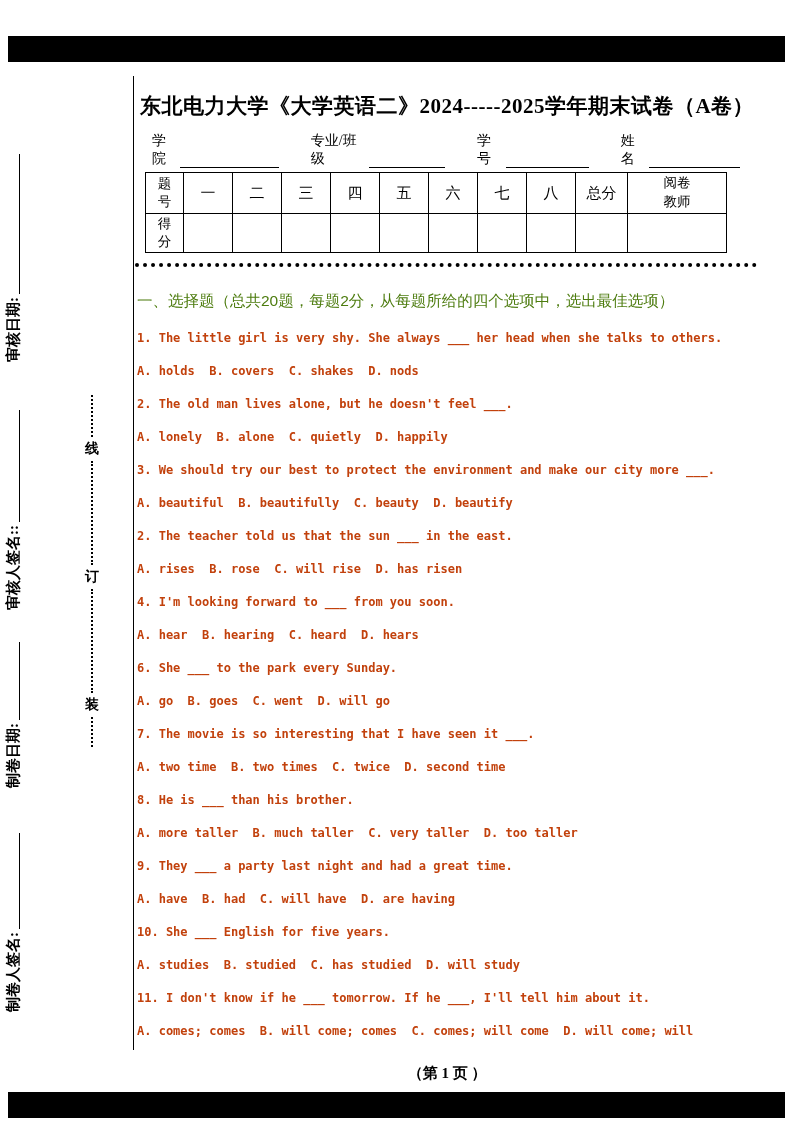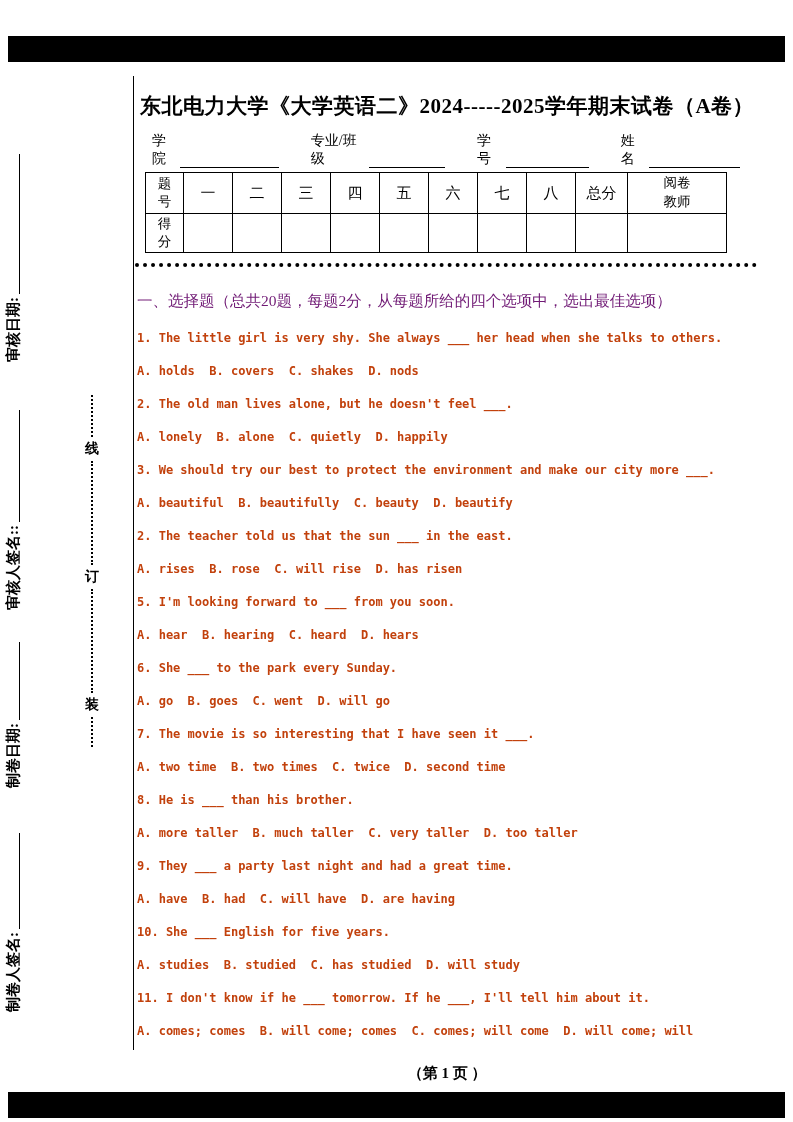--- a/index.html
+++ b/index.html
@@ -53,21 +53,21 @@
     font-weight:400; font-size:15px; padding:0;
   }
   tr.r1 { height:41px; } tr.r2 { height:39px;text-decoration:underline; }
   .stack1 { display:inline-block; width:1.15em; word-break:break-all; line-height:1.35; font-size:13.5px; }
   .stack2 { display:inline-block; width:2.15em; word-break:break-all; line-height:1.4; font-size:13.5px; }
 
   .dotted-sep { position:absolute; left:135px; top:263px; width:622px; height:0; border-top:4px dotted #000; }
 
   .section-heading {
     position:absolute; left:137px; top:291px; width:620px;
-    font-family:Liberation Serif, serif; font-size:15.5px; color:#701a75;
+    font-family:Liberation Sans, sans-serif; font-size:15.5px; color:#4d7c0f;
   }
 
   .questions { position:absolute; left:137px; top:322px; width:625px; }
   .q-line {
     white-space:pre; overflow:visible;
     font-family:"DejaVu Sans Mono", monospace; font-weight:700;
     font-size:12px; line-height:33px; color:#c2410c;
   }
 
   .footer {
@@ -179,21 +179,21 @@
 
   <div class="questions">
     <div class="q-line">1. The little girl is very shy. She always ___ her head when she talks to others.</div>
     <div class="q-line">A. holds  B. covers  C. shakes  D. nods</div>
     <div class="q-line">2. The old man lives alone, but he doesn't feel ___.</div>
     <div class="q-line">A. lonely  B. alone  C. quietly  D. happily</div>
     <div class="q-line">3. We should try our best to protect the environment and make our city more ___.</div>
     <div class="q-line">A. beautiful  B. beautifully  C. beauty  D. beautify</div>
     <div class="q-line">2. The teacher told us that the sun ___ in the east.</div>
     <div class="q-line">A. rises  B. rose  C. will rise  D. has risen</div>
-    <div class="q-line">5. I'm looking forward to ___ from you soon.</div>
+    <div class="q-line">4. I'm looking forward to ___ from you soon.</div>
     <div class="q-line">A. hear  B. hearing  C. heard  D. hears</div>
     <div class="q-line">6. She ___ to the park every Sunday.</div>
     <div class="q-line">A. go  B. goes  C. went  D. will go</div>
     <div class="q-line">7. The movie is so interesting that I have seen it ___.</div>
     <div class="q-line">A. two time  B. two times  C. twice  D. second time</div>
     <div class="q-line">8. He is ___ than his brother.</div>
     <div class="q-line">A. more taller  B. much taller  C. very taller  D. too taller</div>
     <div class="q-line">9. They ___ a party last night and had a great time.</div>
     <div class="q-line">A. have  B. had  C. will have  D. are having</div>
     <div class="q-line">10. She ___ English for five years.</div>

